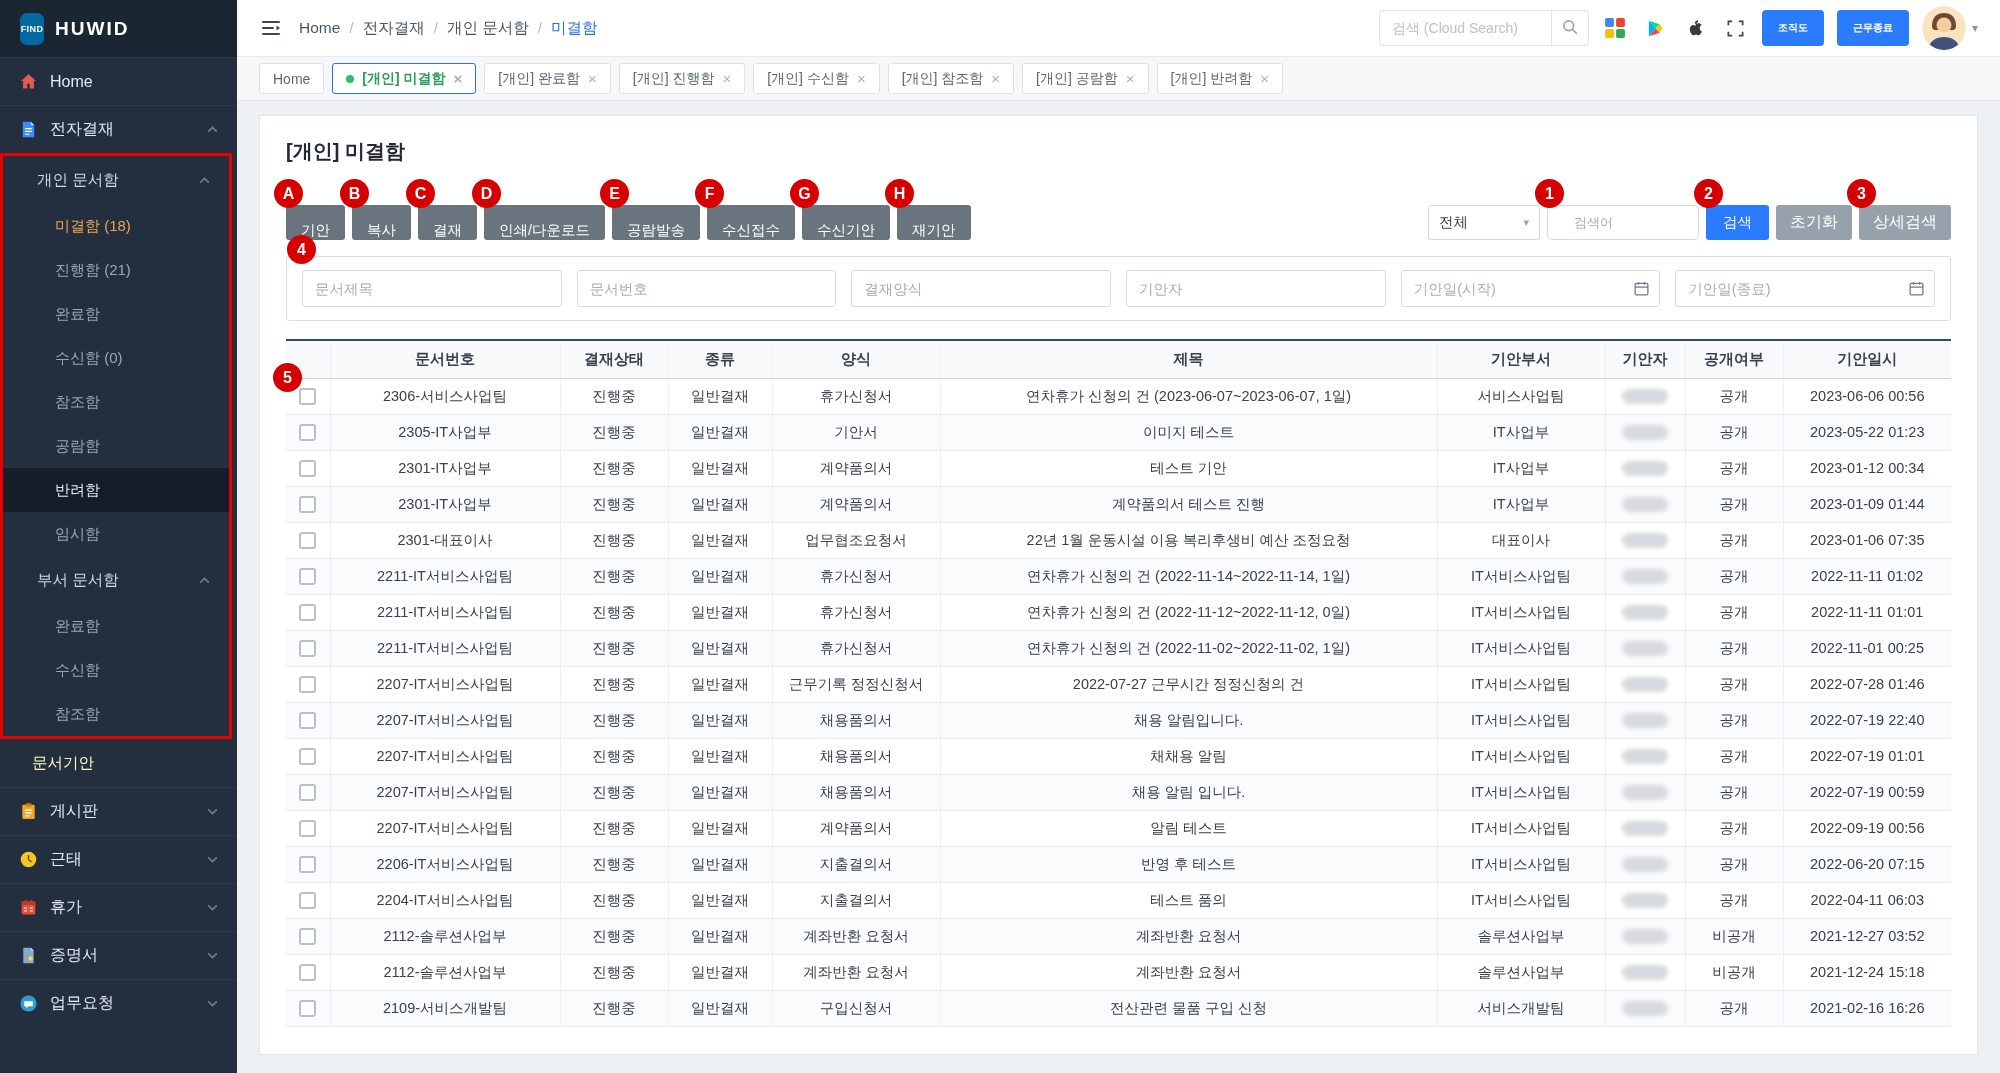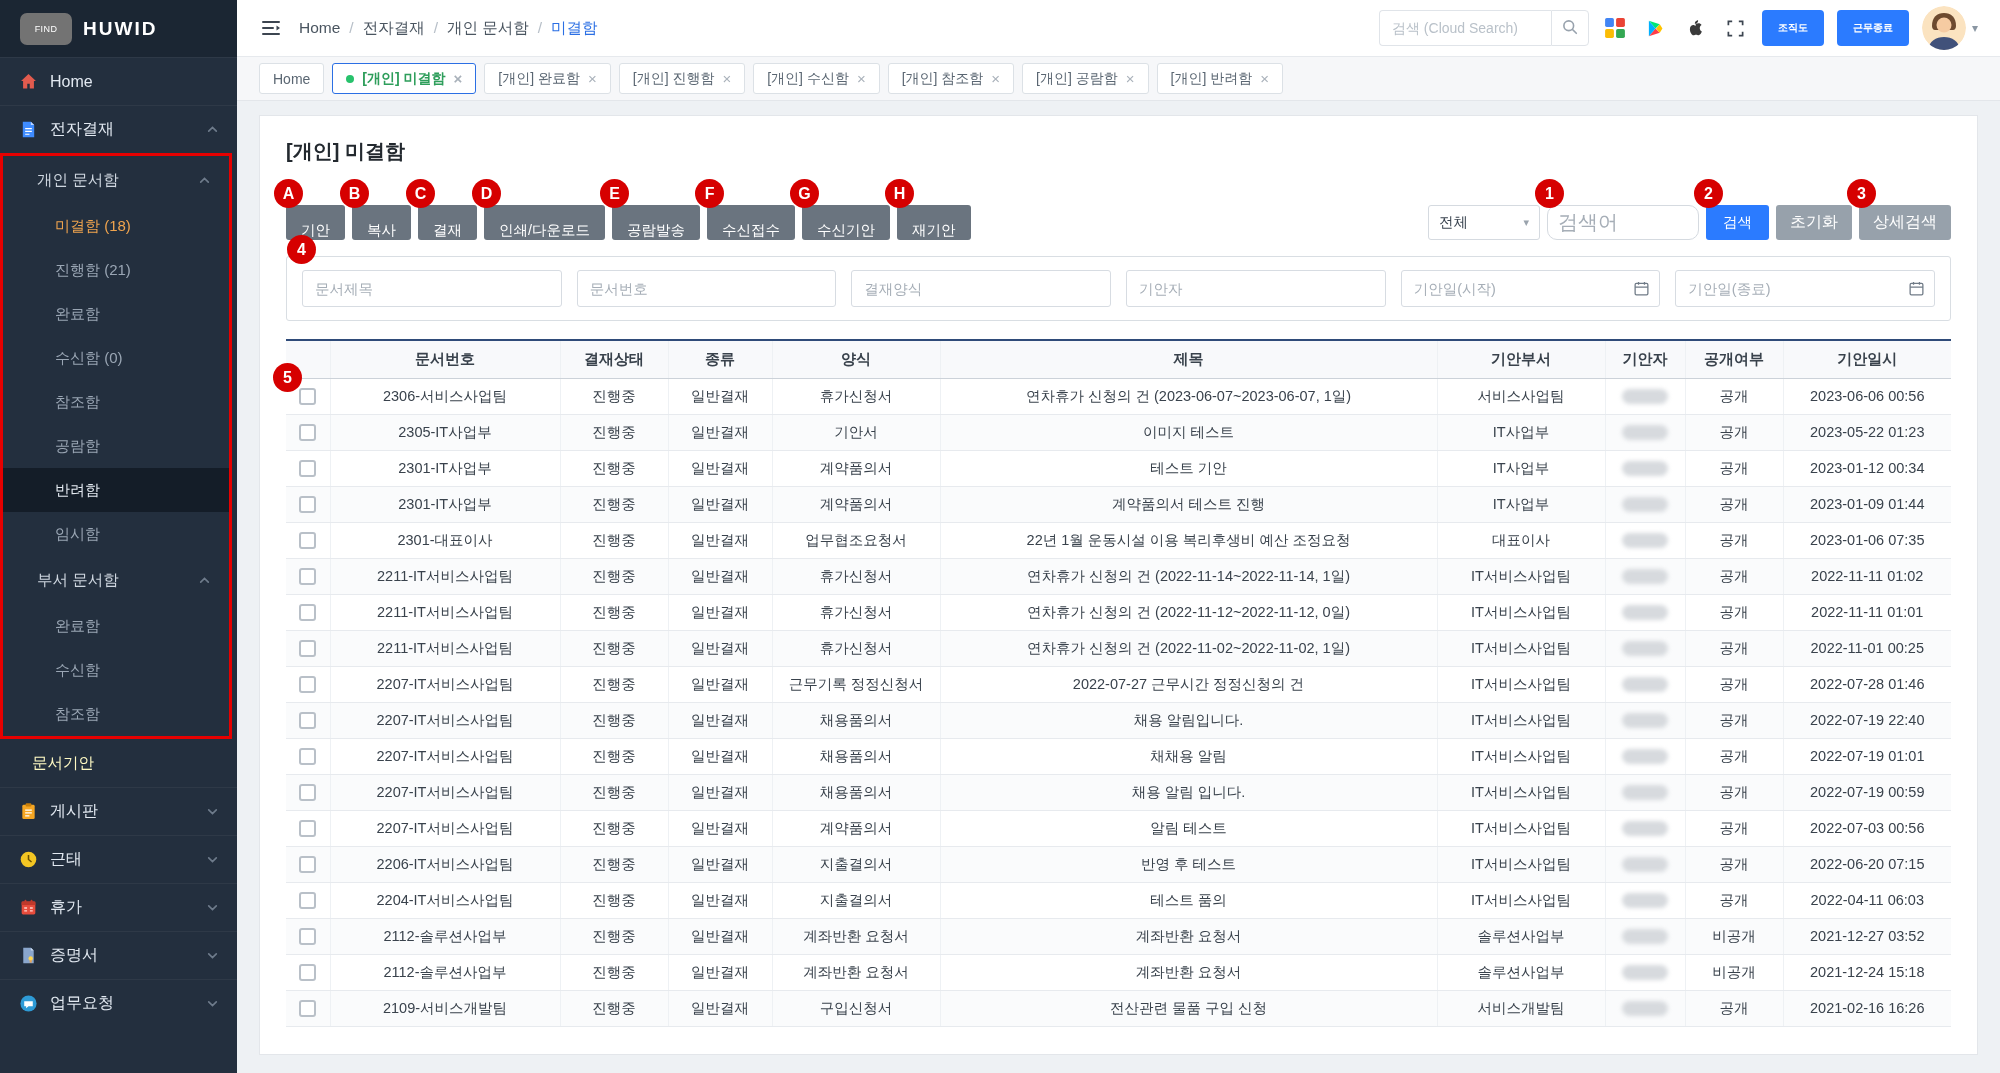--- a/index.html
+++ b/index.html
@@ -5,21 +5,21 @@
   * { box-sizing: border-box; }
   html,body { margin:0; padding:0; }
   body {
     width:2000px; height:1073px; overflow:hidden;
     font-family:"Liberation Sans","DejaVu Sans",sans-serif;
     display:flex; background:#eef1f4; color:#333;
   }
   
   .sidebar { width:237px; min-width:237px; height:100%; background:#232f3e; overflow:hidden; }
   .logo-area { height:57px; background:#1b2633; display:flex; align-items:center; gap:11px; padding:0 20px; cursor:pointer; }
-  .logo-badge { width:52px; height:32px; border-radius:7px; background:#737373; color:#fff; font-size:9px; font-weight:normal; display:flex; align-items:center; justify-content:center; letter-spacing:.4px; }
+  .logo-badge { width:24px; height:32px; border-radius:7px; background:#0369a1; color:#fff; font-size:9px; font-weight:bold; display:flex; align-items:center; justify-content:center; letter-spacing:.4px; }
   .logo-title { font-size:19px; font-weight:bold; color:#fff; letter-spacing:2px; }
   .nav-item { height:48px; display:flex; align-items:center; gap:12px; padding:0 18px; font-size:16px; color:#e2e9f1; cursor:pointer; }
   .nav-item.major { border-top:1px solid rgba(255,255,255,.05); }
   .nav-item.indent { padding-left:32px; color:#fef9c3; font-size:15.5px; }
   .nav-item .icon { width:20px; height:20px; display:flex; align-items:center; justify-content:center; }
   .nav-item .chev, .group-header .chev { margin-left:auto; opacity:.75; display:flex; }
   .group-header { height:48px; display:flex; align-items:center; padding:0 18px 0 34px; font-size:15.5px; color:#cfd7e0; cursor:pointer; }
   .sub-item { height:44px; display:flex; align-items:center; padding:0 18px 0 52px; font-size:15px; color:#9aa6b4; cursor:pointer; }
   .sub-item.active-orange { color:#f0a44e; }
   .sub-item.selected-dark { background:#141d28; color:#e3e9f0; }
@@ -50,21 +50,21 @@
   .page { flex:1; margin:14px 22px 18px; background:#fff; border:1px solid #e3e6ea; padding:22px 26px; overflow:hidden; position:relative; }
   .page-title { font-size:20px; font-weight:bold; color:#23292f; margin:0; }
   .toolbar-row { display:flex; justify-content:space-between; align-items:flex-end; margin-top:40px; }
   .tool-left { display:flex; gap:7px; }
   .tool-wrap { position:relative; display:inline-flex; }
   .gray-btn { height:35px; padding:16px 15px; background:#6a747f; color:#fff; border:none; border-radius:3px; font-size:14.5px; cursor:pointer; font-family:inherit; white-space:nowrap; }
   .badge { position:absolute; top:-26px; left:-12px; width:29px; height:29px; border-radius:50%; background:#d60000; color:#fff; font-weight:bold; font-size:16px; display:flex; align-items:center; justify-content:center; z-index:5; }
   .search-controls { display:flex; gap:7px; align-items:center; }
   .select-box { width:112px; height:35px; border:1px solid #d5dae0; border-radius:3px; display:flex; align-items:center; justify-content:space-between; padding:0 10px; font-size:14.5px; color:#3a4450; background:#fff; cursor:pointer; }
   .select-box .chev-d { color:#9aa3ad; font-size:11px; }
-  .kw-input { width:152px; height:35px; border:1px solid #d5dae0; border-radius:10px; padding:0 10px; font-size:20px; font-family:inherit; outline:none; }
+  .kw-input { width:152px; height:35px; border:1px solid #d5dae0; border-radius:5px; padding:0 26px; font-size:13px; font-family:inherit; outline:none; }
   .kw-input::placeholder, .filter-field input::placeholder { color:#a6aeb7; }
   .blue-sm { height:35px; padding:0 17px; background:#2b7bff; color:#fff; border:none; border-radius:3px; font-size:14.5px; cursor:pointer; font-family:inherit; }
   .lightgray-btn { height:35px; padding:0 14px; background:#97a1ab; color:#fff; border:none; border-radius:3px; font-size:16px; cursor:pointer; font-family:inherit; }
   .filter-box { position:relative; margin-top:16px; border:1px solid #d9dee3; border-radius:3px; padding:13px 15px; display:flex; gap:15px; background:#fff; }
   .filter-box > .badge { top:-22px; left:0; }
   .filter-field { position:relative; flex:1; }
   .filter-field input { width:100%; height:37px; border:1px solid #d7dce2; border-radius:3px; padding:0 12px; font-size:14.5px; color:#333; font-family:inherit; outline:none; }
   .filter-field .cal { position:absolute; right:10px; top:10px; display:flex; }
   
   .table-wrap { position:relative; margin-top:18px; }
@@ -654,21 +654,21 @@
               <td>2207-IT서비스사업팀</td>
               <td>진행중</td>
               <td>일반결재</td>
               <td>계약품의서</td>
               <td>알림 테스트</td>
               <td>IT서비스사업팀</td>
               <td>
                 <div class="redacted"></div>
               </td>
               <td>공개</td>
-              <td>2022-07-03 00:56</td>
+              <td>2022-09-19 00:56</td>
             </tr>
             <tr>
               <td>
                 <div class="cb"></div>
               </td>
               <td>2206-IT서비스사업팀</td>
               <td>진행중</td>
               <td>일반결재</td>
               <td>지출결의서</td>
               <td>반영 후 테스트</td>

